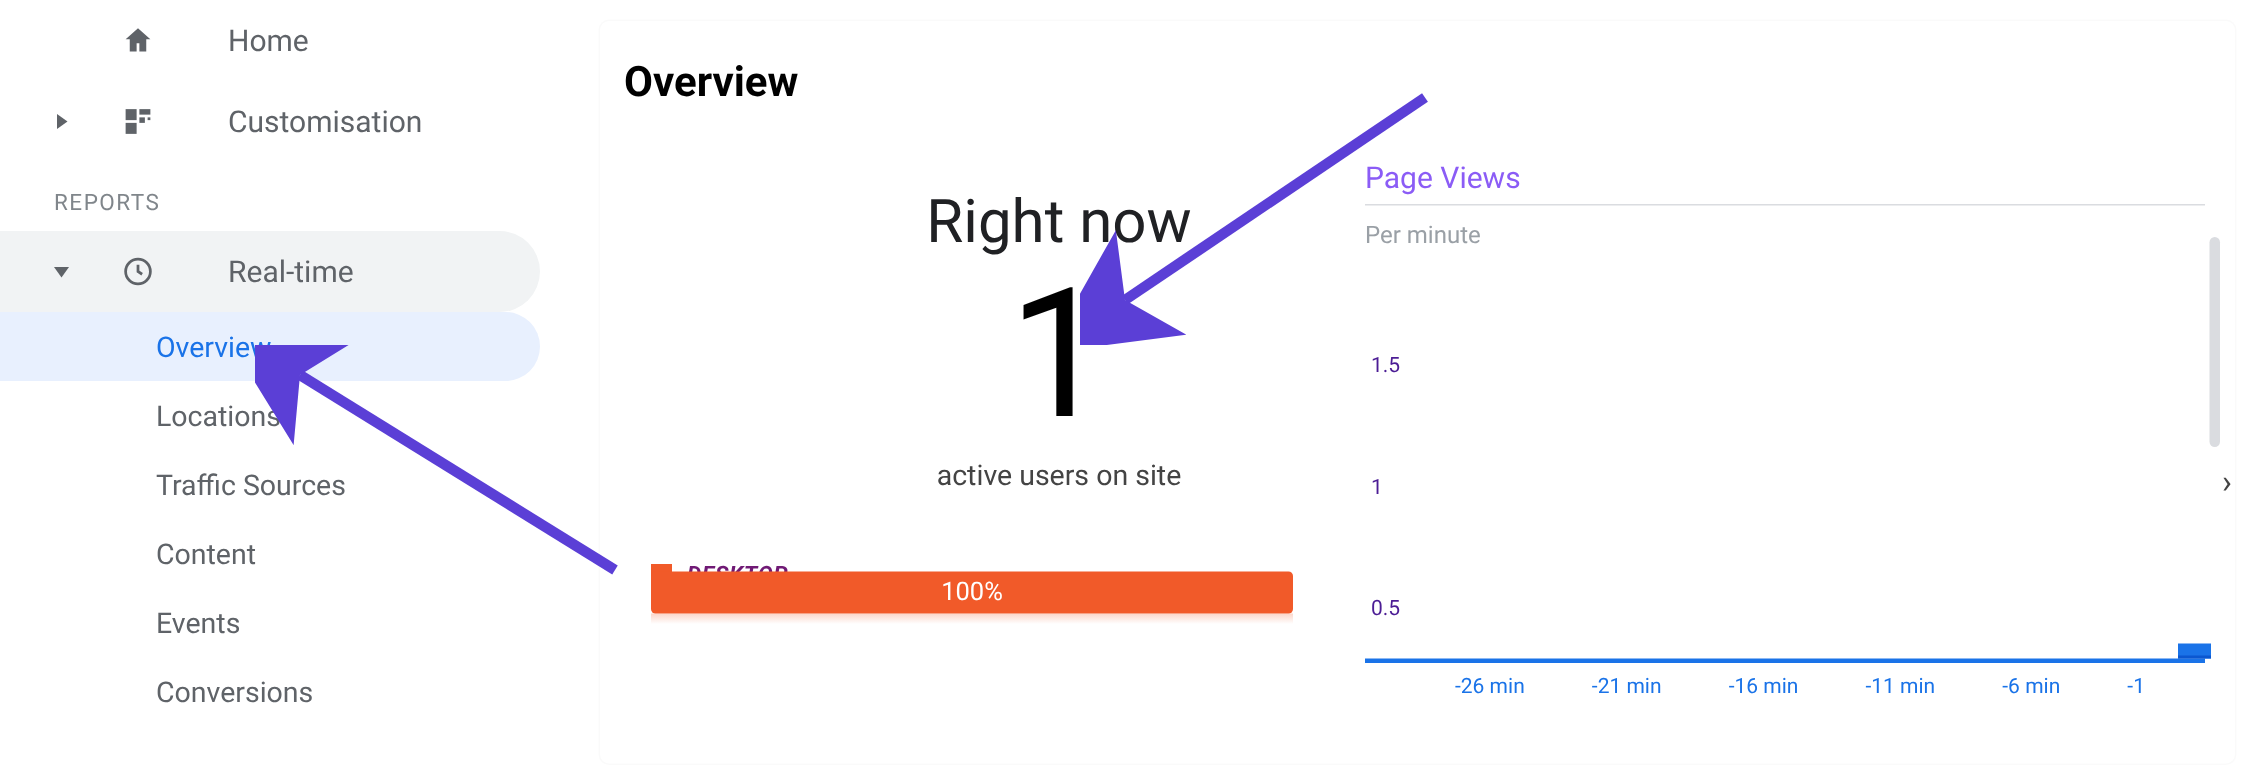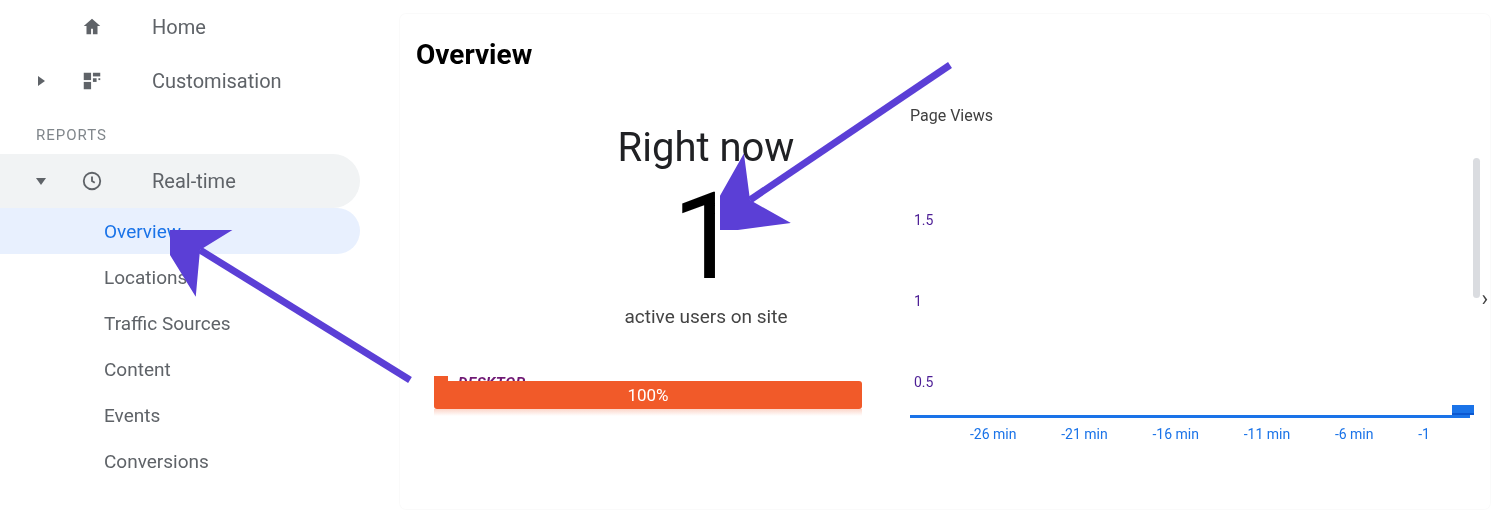--- a/index.html
+++ b/index.html
@@ -182,23 +182,23 @@
   }
 
   
   .chart {
     position: absolute;
     left: 510px; top: 92px;
     width: 560px;
     height: 380px;
   }
   .chart-title {
-    font-size: 16px;
-    color: #404040;
-    margin-bottom: 23px;
+    font-size: 20px;
+    color: #8b5cf6;
+    margin-bottom: 6px;
   }
   .chart-sub {
     font-size: 16px;
     color: #9aa0a6;
     border-top: 1px solid #dadce0;
     padding-top: 10px;
     padding-bottom: 6px;
   }
   .chart-area {
     position: relative;
@@ -344,20 +344,21 @@
 
   <div class="pct-bar-wrap">
     <div class="pct-bar">
       <span>100%</span>
     </div>
     <div class="pct-shadow"></div>
   </div>
 
   <section class="chart">
     <div class="chart-title">Page Views</div>
+    <div class="chart-sub">Per minute</div>
 
     <div class="chart-area">
       <span class="y-tick" style="top:24%">1.5</span>
       <span class="y-tick" style="top:51%">1</span>
       <span class="y-tick" style="top:78%">0.5</span>
 
       <div class="x-axis"></div>
       <div class="last-bar"></div>
 
       <div class="x-labels">

